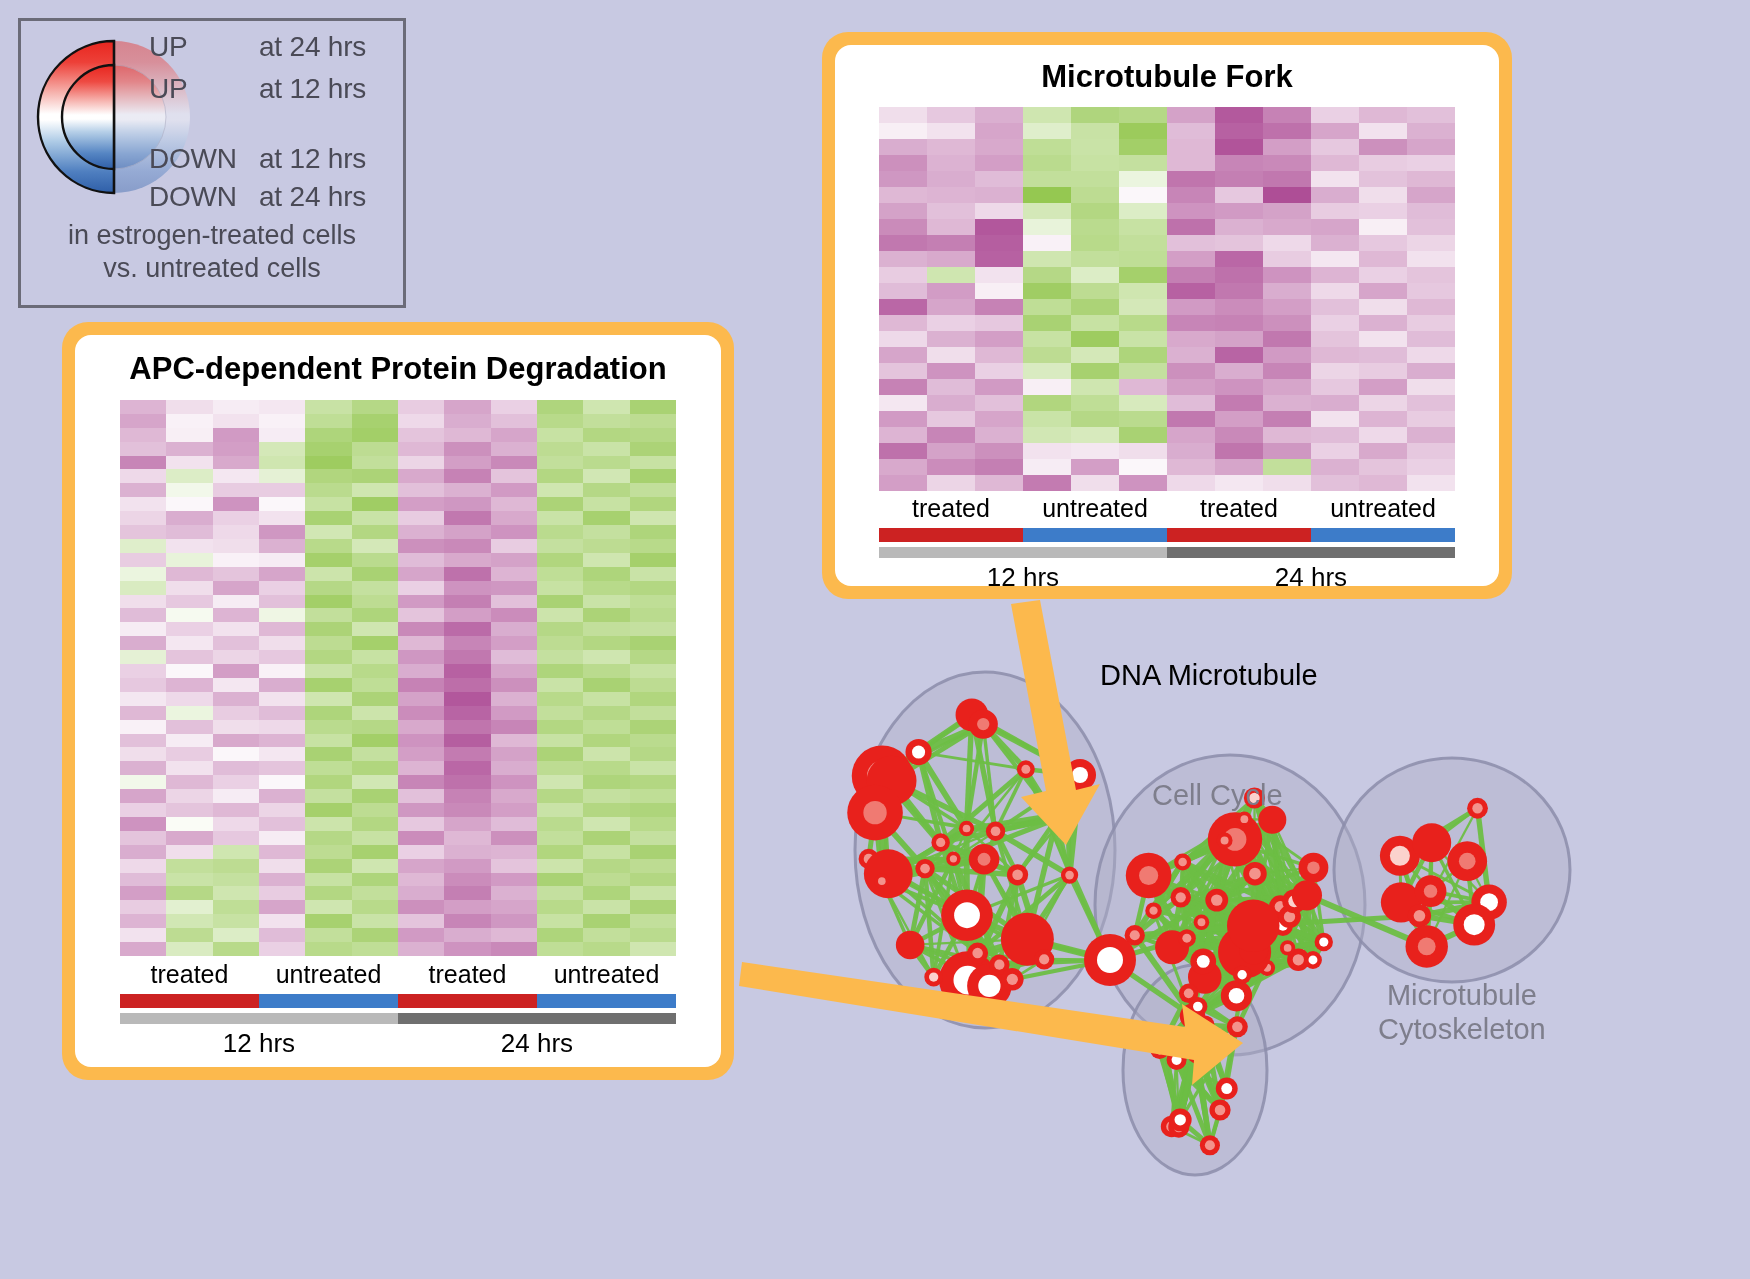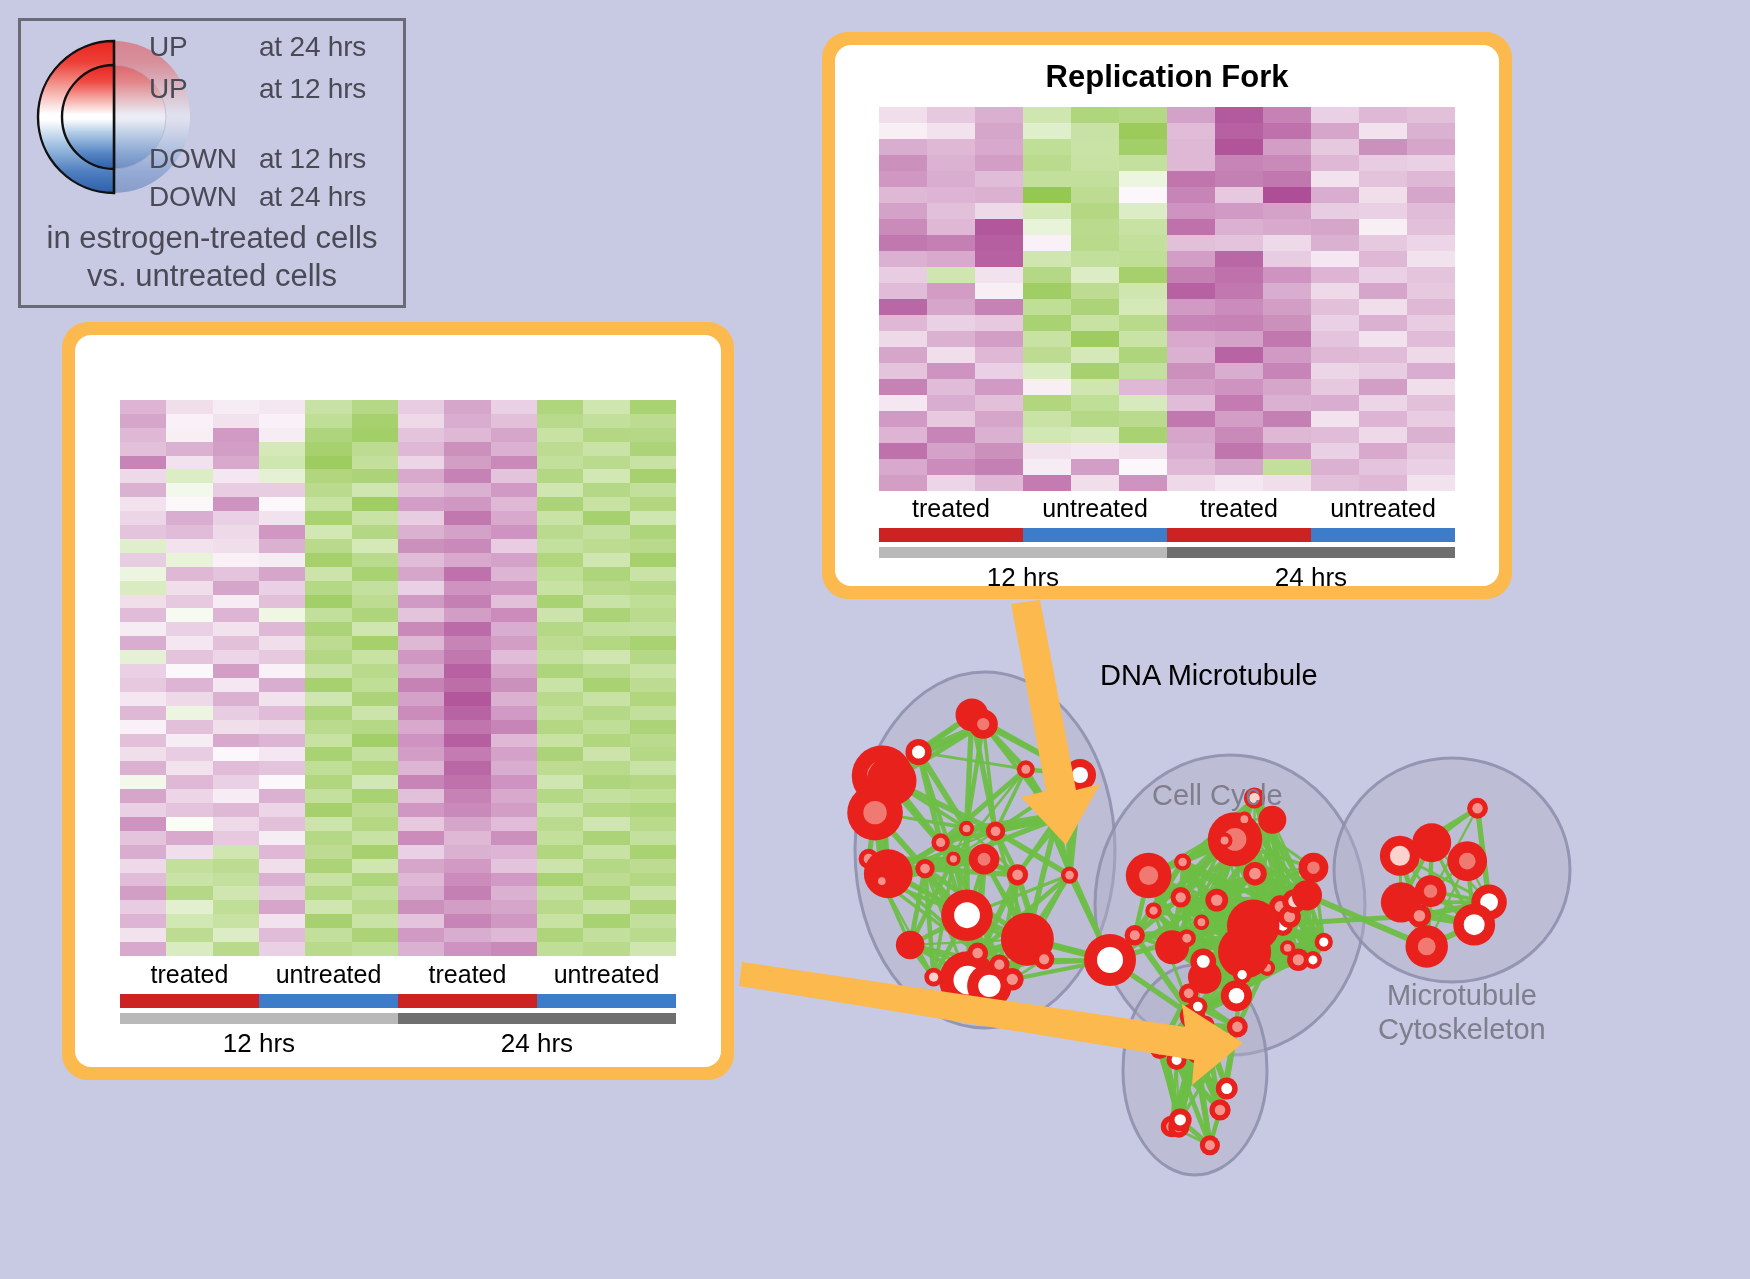--- a/index.html
+++ b/index.html
@@ -66,21 +66,21 @@
     letter-spacing: -0.2px;
   }
   .legend-key { left: 128px; }
   .legend-time { left: 238px; }
   #legend-footer {
     position: absolute;
     left: 0;
     right: 0;
     top: 198px;
     text-align: center;
-    font-size: 31px;
+    font-size: 27px;
     line-height: 1.22;
     color: #4a4a56;
   }
 
   
   #key-legend {
     left: 443px;
     top: 44px;
     width: 297px;
     height: 197px;
@@ -247,21 +247,21 @@
 
     <div id="legend-footer">
       <div>in estrogen-treated cells</div>
       <div>vs. untreated cells</div>
     </div>
   </div>
 
 
   <div class="panel" id="replication-panel">
     <div class="panel-inner">
-      <div class="hm-title">Replication Fork</div>
+      <div class="hm-title">Microtubule Fork</div>
       <div class="heatmap" id="hm-rep" style="left: 44px; top: 62px; width: 576px; height: 384px; grid-template-columns: repeat(12, 1fr); grid-template-rows: repeat(24, 1fr);">
           <div class="hm-cell" style="background: rgb(240, 222, 235);"></div>
           <div class="hm-cell" style="background: rgb(230, 200, 223);"></div>
           <div class="hm-cell" style="background: rgb(218, 175, 208);"></div>
           <div class="hm-cell" style="background: rgb(207, 230, 176);"></div>
           <div class="hm-cell" style="background: rgb(175, 213, 125);"></div>
           <div class="hm-cell" style="background: rgb(181, 216, 134);"></div>
           <div class="hm-cell" style="background: rgb(212, 162, 200);"></div>
           <div class="hm-cell" style="background: rgb(179, 89, 157);"></div>
           <div class="hm-cell" style="background: rgb(198, 130, 181);"></div>
@@ -564,20 +564,21 @@
       </div>
       <div class="time-strip" style="left:44px; top:518px; width:576px;">
         <div class="time-label">12 hrs</div>
         <div class="time-label">24 hrs</div>
       </div>
     </div>
   </div>
 
   <div class="panel" id="apc-panel">
     <div class="panel-inner">
+      <div class="hm-title">APC-dependent Protein Degradation</div>
       <div class="heatmap" id="hm-apc" style="left: 45px; top: 65px; width: 556px; height: 556px; grid-template-columns: repeat(12, 1fr); grid-template-rows: repeat(40, 1fr);">
           <div class="hm-cell" style="background: rgb(221, 180, 211);"></div>
           <div class="hm-cell" style="background: rgb(240, 222, 235);"></div>
           <div class="hm-cell" style="background: rgb(246, 236, 244);"></div>
           <div class="hm-cell" style="background: rgb(244, 231, 241);"></div>
           <div class="hm-cell" style="background: rgb(200, 226, 165);"></div>
           <div class="hm-cell" style="background: rgb(181, 216, 134);"></div>
           <div class="hm-cell" style="background: rgb(232, 204, 225);"></div>
           <div class="hm-cell" style="background: rgb(214, 165, 202);"></div>
           <div class="hm-cell" style="background: rgb(234, 208, 228);"></div>

